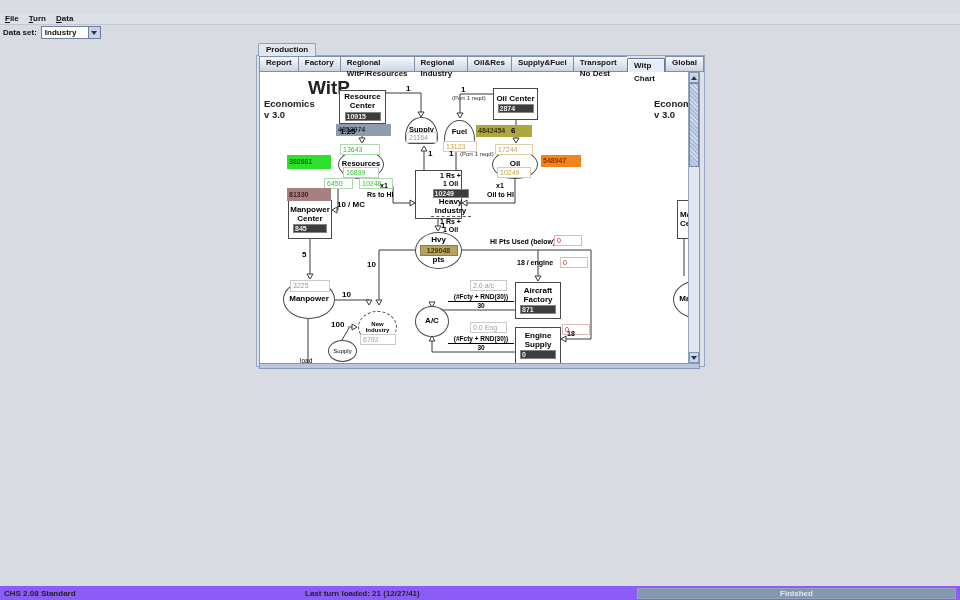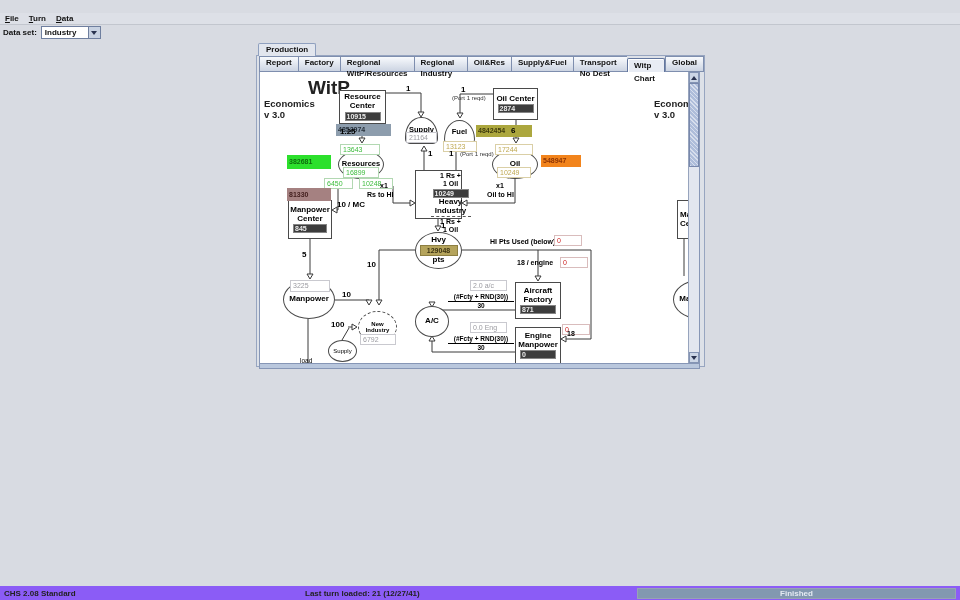--- a/index.html
+++ b/index.html
@@ -267,21 +267,21 @@
           <div class="node ellipse" style="left:68px;top:268px;width:29px;height:22px;">
             <div class="nlabel" style="font-size:6px;font-weight:normal;">Supply</div>
           </div>
 
           <div class="node" style="left:255px;top:210px;width:46px;height:37px;">
             <div class="nlabel">Aircraft Factory</div>
             <div class="nv">871</div>
           </div>
 
           <div class="node" style="left:255px;top:255px;width:46px;height:37px;">
-            <div class="nlabel">Engine Manpower</div>
+            <div class="nlabel">Engine Supply</div>
             <div class="nv">0</div>
           </div>
 
           <div class="vbox gray" style="left:210px;top:208px;width:37px;">2.0 a/c</div>
           <div class="frac" style="left:188px;top:221px;width:66px;">
             <span class="num">(#Fcty + RND(30))</span>
             <span class="den">30</span>
           </div>
           <div class="vbox gray" style="left:210px;top:250px;width:37px;">0.0 Eng</div>
           <div class="frac" style="left:188px;top:263px;width:66px;">

